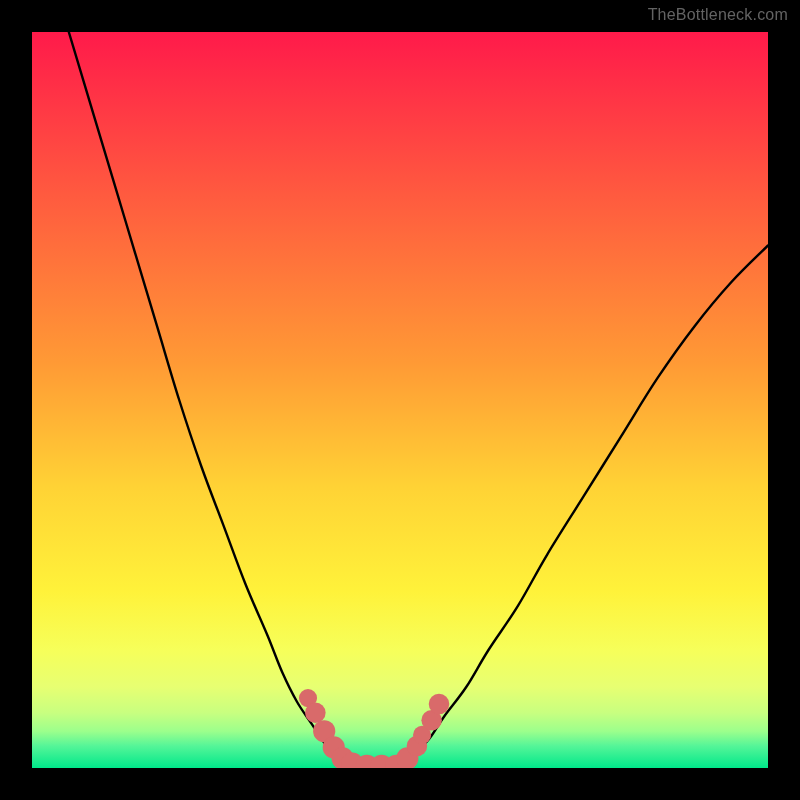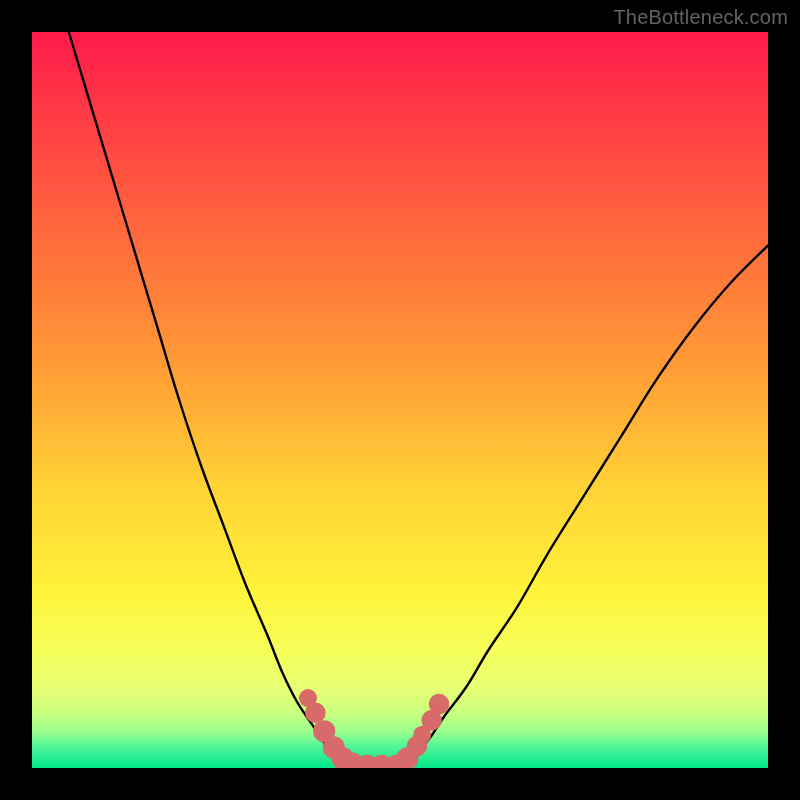--- a/index.html
+++ b/index.html
@@ -9,21 +9,21 @@
     height: 800px;
     background: #000;
     position: relative;
     font-family: Arial, Helvetica, sans-serif;
   }
   .watermark {
     position: absolute;
     top: 6px;
     right: 12px;
     color: #636363;
-    font-size: 20px;
+    font-size: 16px;
     font-weight: 500;
     z-index: 10;
     letter-spacing: 0.2px;
   }
   .plot-area {
     position: absolute;
     left: 32px;
     top: 32px;
     width: 736px;
     height: 736px;

